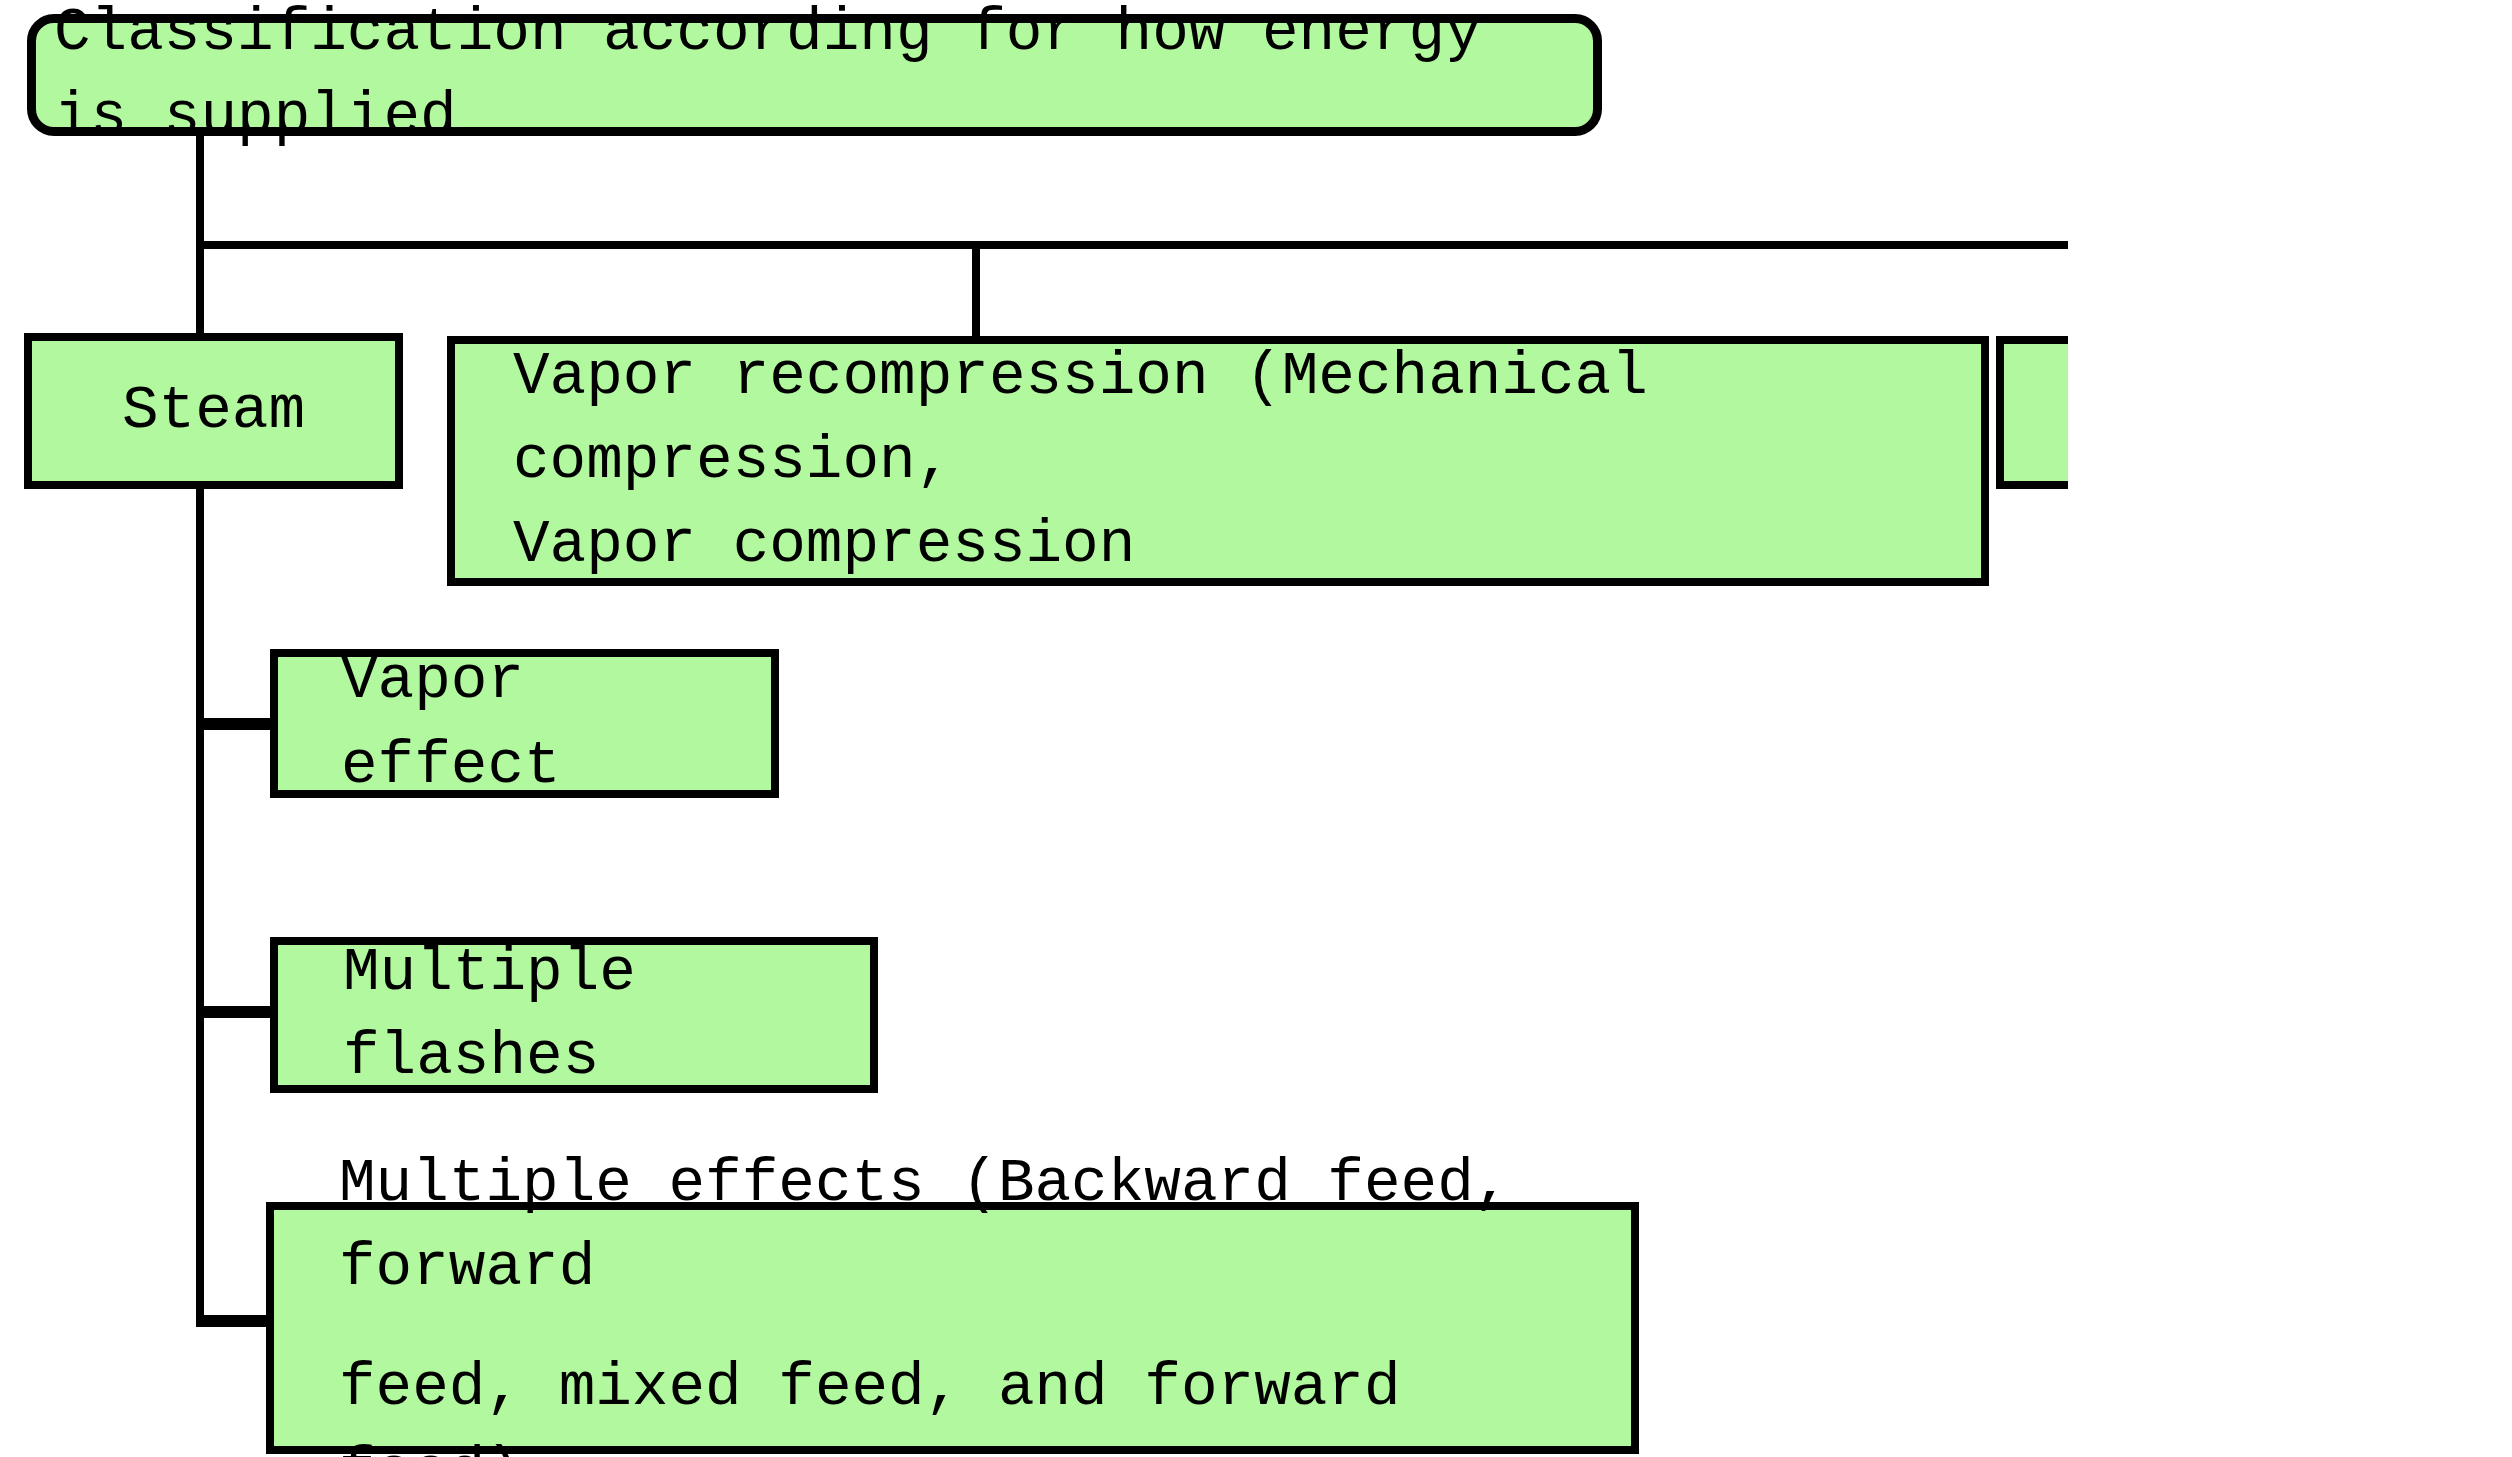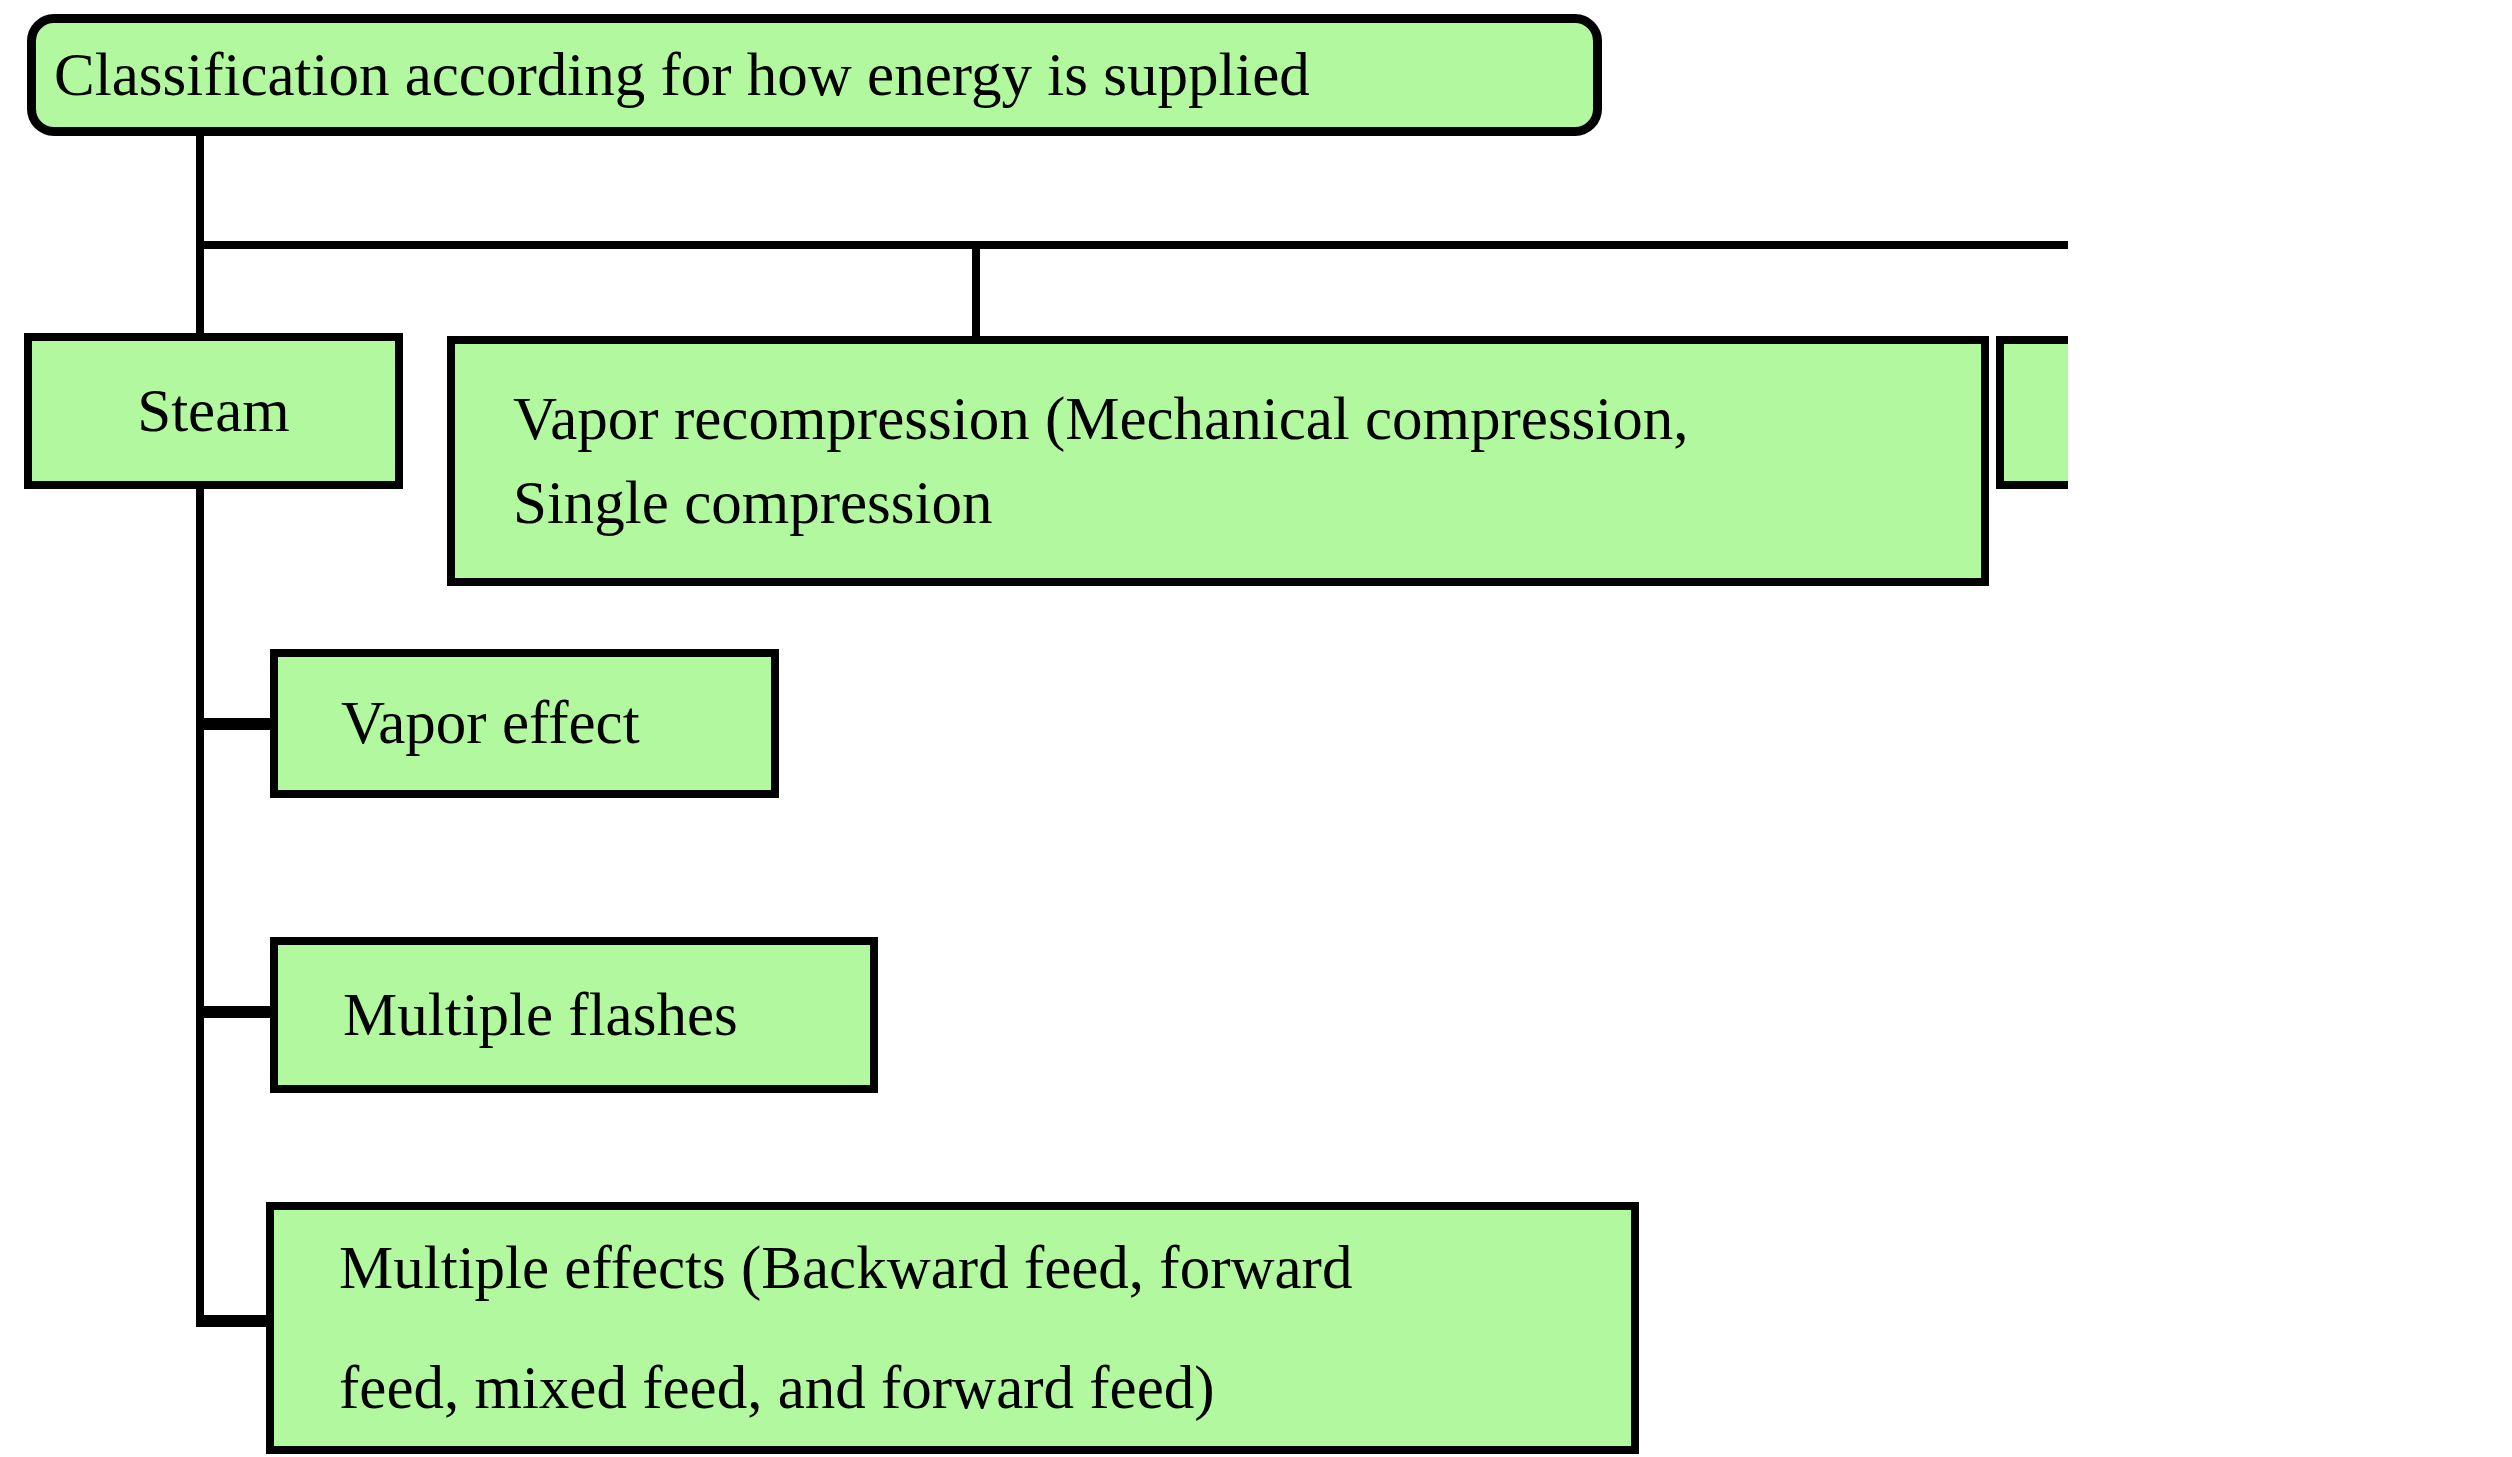--- a/index.html
+++ b/index.html
@@ -9,21 +9,21 @@
     --page-bg: #ffffff;
     --text: #000000;
   }
   * { margin: 0; padding: 0; box-sizing: border-box; }
   html, body { background: var(--page-bg); }
   .canvas {
     position: relative;
     width: 2068px;
     height: 1458px;
     background: var(--page-bg);
-    font-family: Liberation Serif, serif;
+    font-family: Liberation Mono, monospace;
     color: var(--text);
     overflow: hidden;
   }
   .node {
     position: absolute;
     background: var(--box-fill);
     border: 8px solid var(--box-border);
     display: flex;
     flex-direction: column;
     justify-content: center;
@@ -71,21 +71,21 @@
   <div class="node left" id="title-box">
     <span>Classification according for how energy is supplied</span>
   </div>
 
   <div class="node center" id="steam-box">
     <span>Steam</span>
   </div>
 
   <div class="node left" id="vapor-box">
     <span>Vapor recompression (Mechanical compression,</span>
-    <span>Single compression</span>
+    <span>Vapor compression</span>
   </div>
 
   <div class="node center" id="both-box">
     <span>Both</span>
   </div>
 
   <div class="node left" id="single-box">
     <span>Vapor effect</span>
   </div>
 

